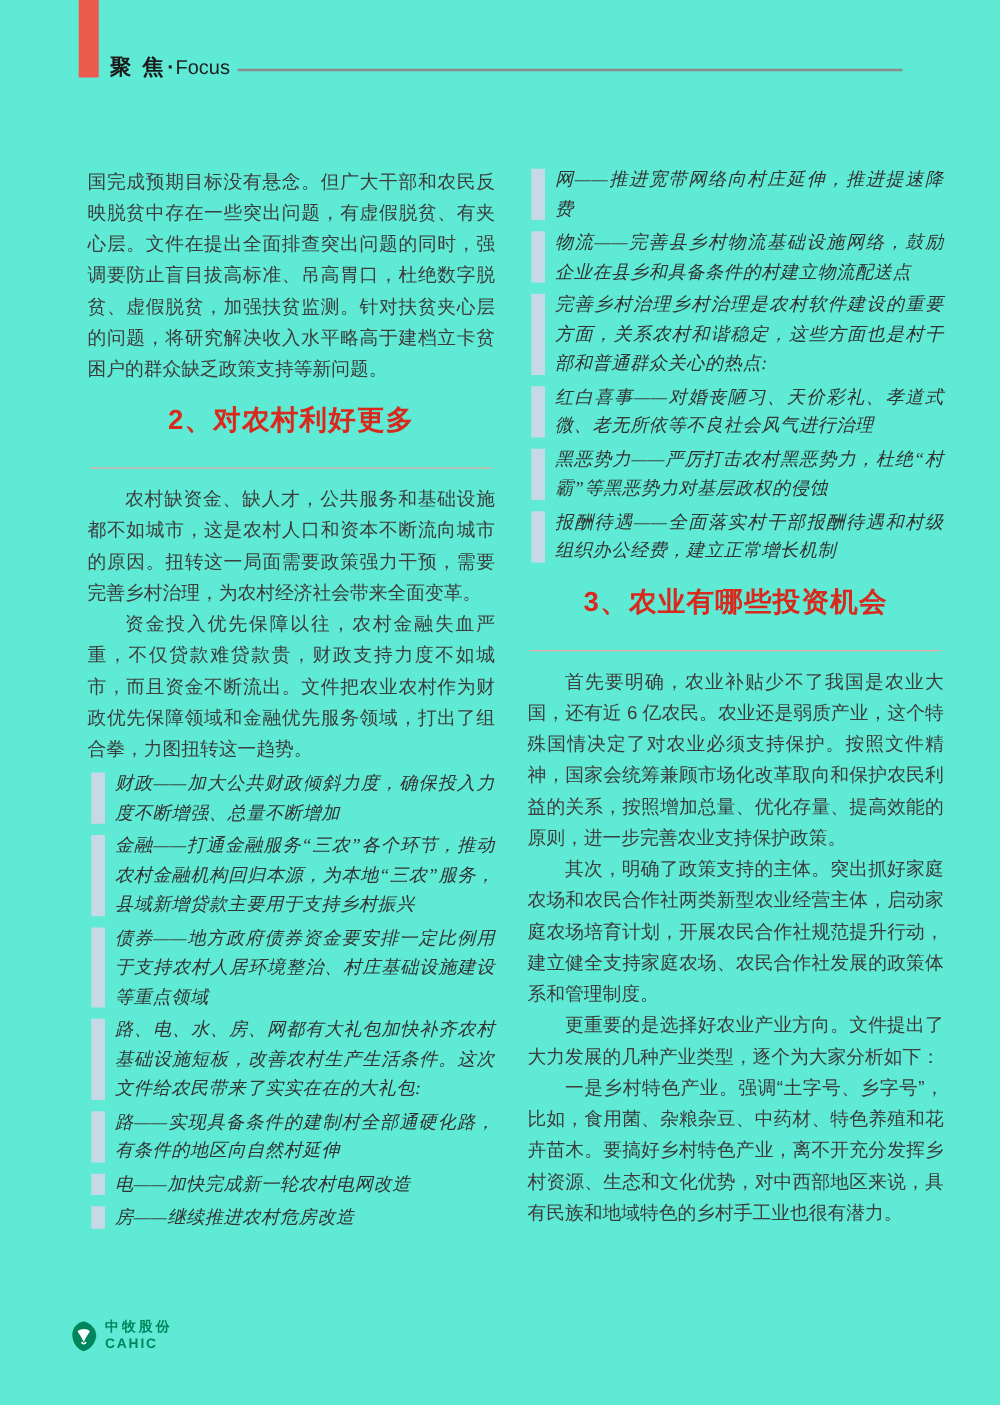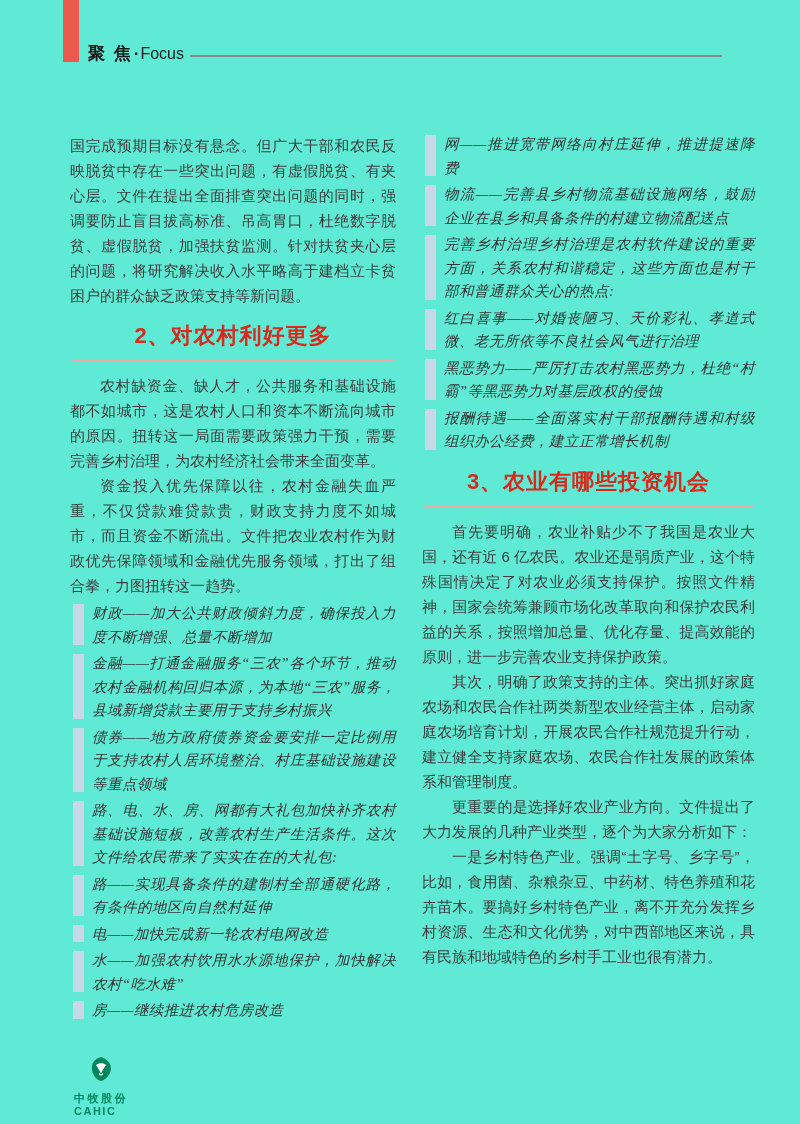--- a/index.html
+++ b/index.html
@@ -47,21 +47,21 @@
     font-size: 15px;
     line-height: 25px;
     color: #3d3d3d;
     text-align: justify;
   }
   p.indent { text-indent: 2em; }
 
   
   .section-heading {
     margin: 13px 2px 12px 2px;
-    padding-bottom: 9px;
+    padding-bottom: 23px;
     text-align: center;
     font-size: 22px;
     font-weight: bold;
     color: #d9291c;
     letter-spacing: 1px;
     border-bottom: 1px solid #edaaa4;
   }
 
   
   .bullet {
@@ -82,25 +82,23 @@
     left: 3px; top: 2px; bottom: 4px;
     width: 11px;
     background: #c7d9e7;
   }
 
   .spacer-sm { height: 4px; }
 
   
   .footer-logo {
     position: absolute;
-    left: 74px; top: 1056px;
+    left: 56px; top: 1056px;
     display: flex;
-    align-items: center;
     gap: 6px;
-    flex-direction: column;
   }
   .logo-text { color: #00855c; line-height: 1.15; }
   .logo-cn { font-size: 11px; font-weight: bold; letter-spacing: 2.5px; }
   .logo-en { font-size: 11px; font-weight: bold; letter-spacing: 1.5px; }
 </style>
 </head>
 <body>
 
 <div class="page">
 
@@ -119,21 +117,20 @@
     <p class="body indent">资金投入优先保障以往，农村金融失血严重，不仅贷款难贷款贵，财政支持力度不如城市，而且资金不断流出。文件把农业农村作为财政优先保障领域和金融优先服务领域，打出了组合拳，力图扭转这一趋势。</p>
 
     <div class="spacer-sm"></div>
 
     <div class="bullet">财政——加大公共财政倾斜力度，确保投入力度不断增强、总量不断增加</div>
     <div class="bullet">金融——打通金融服务“三农”各个环节，推动农村金融机构回归本源，为本地“三农”服务，县域新增贷款主要用于支持乡村振兴</div>
     <div class="bullet">债券——地方政府债券资金要安排一定比例用于支持农村人居环境整治、村庄基础设施建设等重点领域</div>
     <div class="bullet">路、电、水、房、网都有大礼包加快补齐农村基础设施短板，改善农村生产生活条件。这次文件给农民带来了实实在在的大礼包:</div>
     <div class="bullet">路——实现具备条件的建制村全部通硬化路，有条件的地区向自然村延伸</div>
     <div class="bullet">电——加快完成新一轮农村电网改造</div>
-    <div class="bullet">水——加强农村饮用水水源地保护，加快解决农村“吃水难”</div>
     <div class="bullet">房——继续推进农村危房改造</div>
   </div>
 
   <div class="col col-right">
     <div class="bullet">网——推进宽带网络向村庄延伸，推进提速降费</div>
     <div class="bullet">物流——完善县乡村物流基础设施网络，鼓励企业在县乡和具备条件的村建立物流配送点</div>
     <div class="bullet">完善乡村治理乡村治理是农村软件建设的重要方面，关系农村和谐稳定，这些方面也是村干部和普通群众关心的热点:</div>
     <div class="bullet">红白喜事——对婚丧陋习、天价彩礼、孝道式微、老无所依等不良社会风气进行治理</div>
     <div class="bullet">黑恶势力——严厉打击农村黑恶势力，杜绝“村霸”等黑恶势力对基层政权的侵蚀</div>
     <div class="bullet">报酬待遇——全面落实村干部报酬待遇和村级组织办公经费，建立正常增长机制</div>

